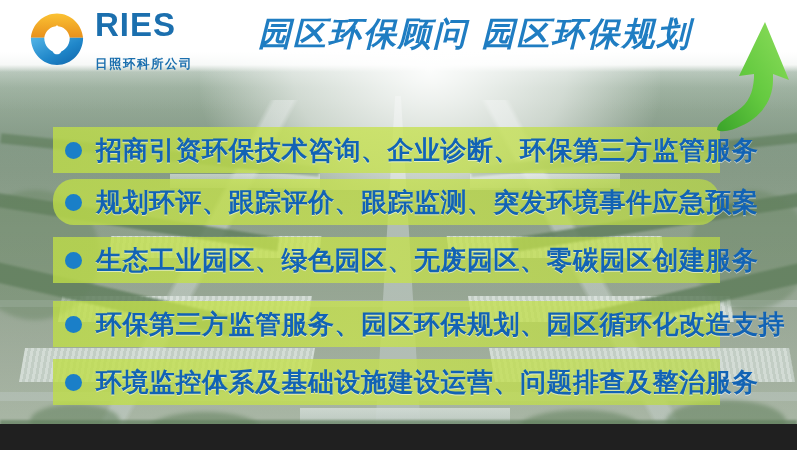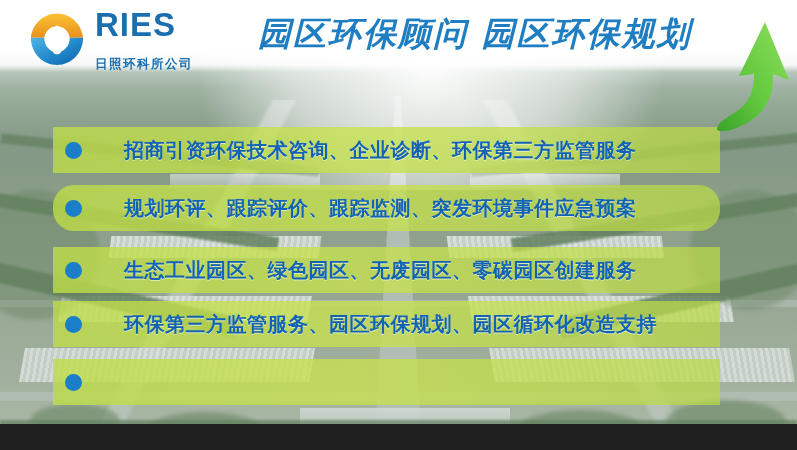--- a/index.html
+++ b/index.html
@@ -75,24 +75,23 @@
     background:linear-gradient(90deg,rgba(190,221,72,.80) 0%,rgba(199,226,78,.78) 45%,rgba(186,218,70,.72) 100%);
     display:flex;align-items:center;
     padding-left:12px;
   }
   .bullet{
     width:17px;height:17px;border-radius:50%;
     background:#1a7fc8;flex:0 0 auto;margin-right:14px;
   }
   .bar-text{
     font-family:"DejaVu Sans","Liberation Sans",sans-serif;
-    font-size:20px;font-weight:bold;color:#1263b4;
+    font-size:26px;font-weight:bold;color:#1263b4;
     letter-spacing:.5px;white-space:nowrap;
     text-shadow:0 1px 0 rgba(255,255,255,.55);
-    margin-left:28px;
   }
 </style>
 </head>
 <body>
 
 <div class="poster">
 
   <div class="photo">
     <div class="photo-base"></div>
 
@@ -173,34 +172,35 @@
              C60 88 46 104 28 112 C20 116 10 119 4 116 Z" fill="url(#gArr)"></path>
   </svg>
 
   <div class="bars">
 
     <div class="bar" style="top:127px;">
       <span class="bullet"></span>
       <span class="bar-text">招商引资环保技术咨询、企业诊断、环保第三方监管服务</span>
     </div>
 
-    <div class="bar" style="top:185px;border-radius:21px;">
+    <div class="bar" style="top:179px;border-radius:21px;">
       <span class="bullet"></span>
       <span class="bar-text">规划环评、跟踪评价、跟踪监测、突发环境事件应急预案</span>
     </div>
 
-    <div class="bar" style="top:247px;">
+    <div class="bar" style="top:237px;">
       <span class="bullet"></span>
       <span class="bar-text">生态工业园区、绿色园区、无废园区、零碳园区创建服务</span>
     </div>
 
     <div class="bar" style="top:301px;">
       <span class="bullet"></span>
       <span class="bar-text">环保第三方监管服务、园区环保规划、园区循环化改造支持</span>
     </div>
 
     <div class="bar" style="top:359px;">
       <span class="bullet"></span>
+      <span class="bar-text">环境监控体系及基础设施建设运营、问题排查及整治服务</span>
     </div>
 
   </div>
 
 </div>
 
 </body></html>

